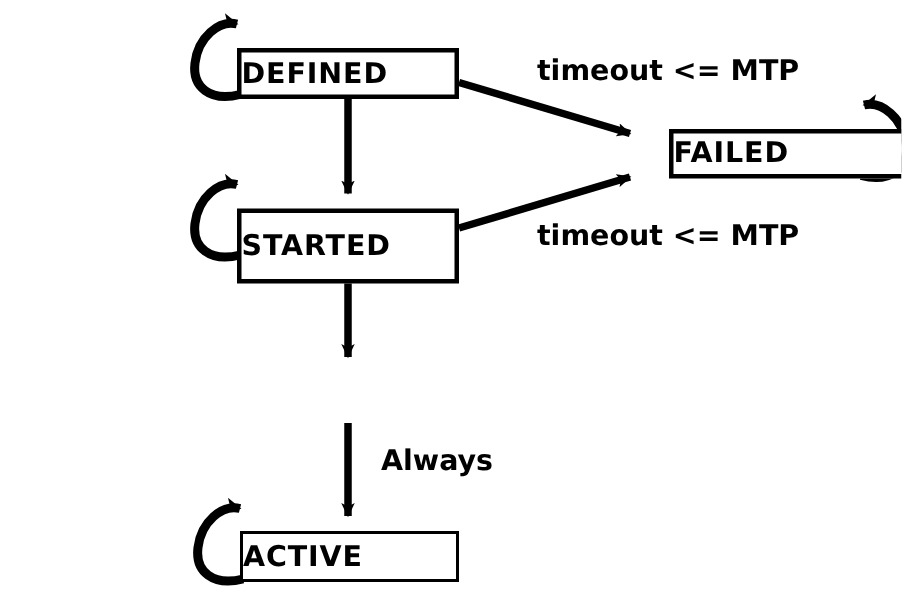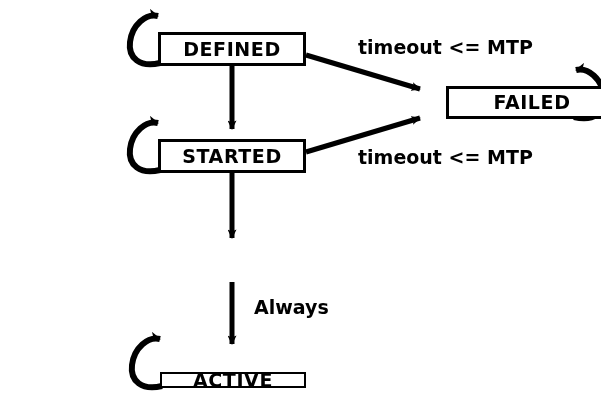--- a/index.html
+++ b/index.html
@@ -24,21 +24,21 @@
     width: 601px;
     height: 406px;
   }
   .state-node {
     position: absolute;
     box-sizing: border-box;
     background: #ffffff;
     border: 3px solid #000000;
     display: flex;
     align-items: center;
-    justify-content: center;
+    justify-content: flex-start;
     z-index: 5;
   }
   .state-node.thin-border {
     border-width: 2px;
   }
   .state-label {
     font-family: "DejaVu Sans", sans-serif;
     font-weight: bold;
     font-size: 19px;
     letter-spacing: 0.6px;
@@ -52,24 +52,24 @@
     font-weight: bold;
     font-size: 19px;
     color: #000000;
     white-space: nowrap;
     line-height: 1;
     z-index: 6;
     background: transparent;
   }
   
   #node-defined   { left: 158px; top:  32px; width: 148px; height: 34px; }
-  #node-started   { left: 158px; top: 139px; width: 148px; height: 34px; }
+  #node-started   { left: 158px; top: 139px; width: 148px; height: 50px; }
   #node-failed    { left: 446px; top:  86px; width: 172px; height: 33px; }
   #node-locked-in { left: 160px; top: 248px; width: 146px; height: 34px; }
-  #node-active    { left: 160px; top: 354px; width: 146px; height: 16px; margin-top: 18px; }
+  #node-active    { left: 160px; top: 354px; width: 146px; height: 34px; }
   
   #label-defined-started  { left:   0px; top:  88px; }
   #label-defined-failed   { left: 358px; top:  38px; }
   #label-started-failed   { left: 358px; top: 148px; }
   #label-started-locked   { left: 243px; top: 192px; }
   #label-locked-active    { left: 254px; top: 298px; }
 </style>
 </head>
 <body>
 

